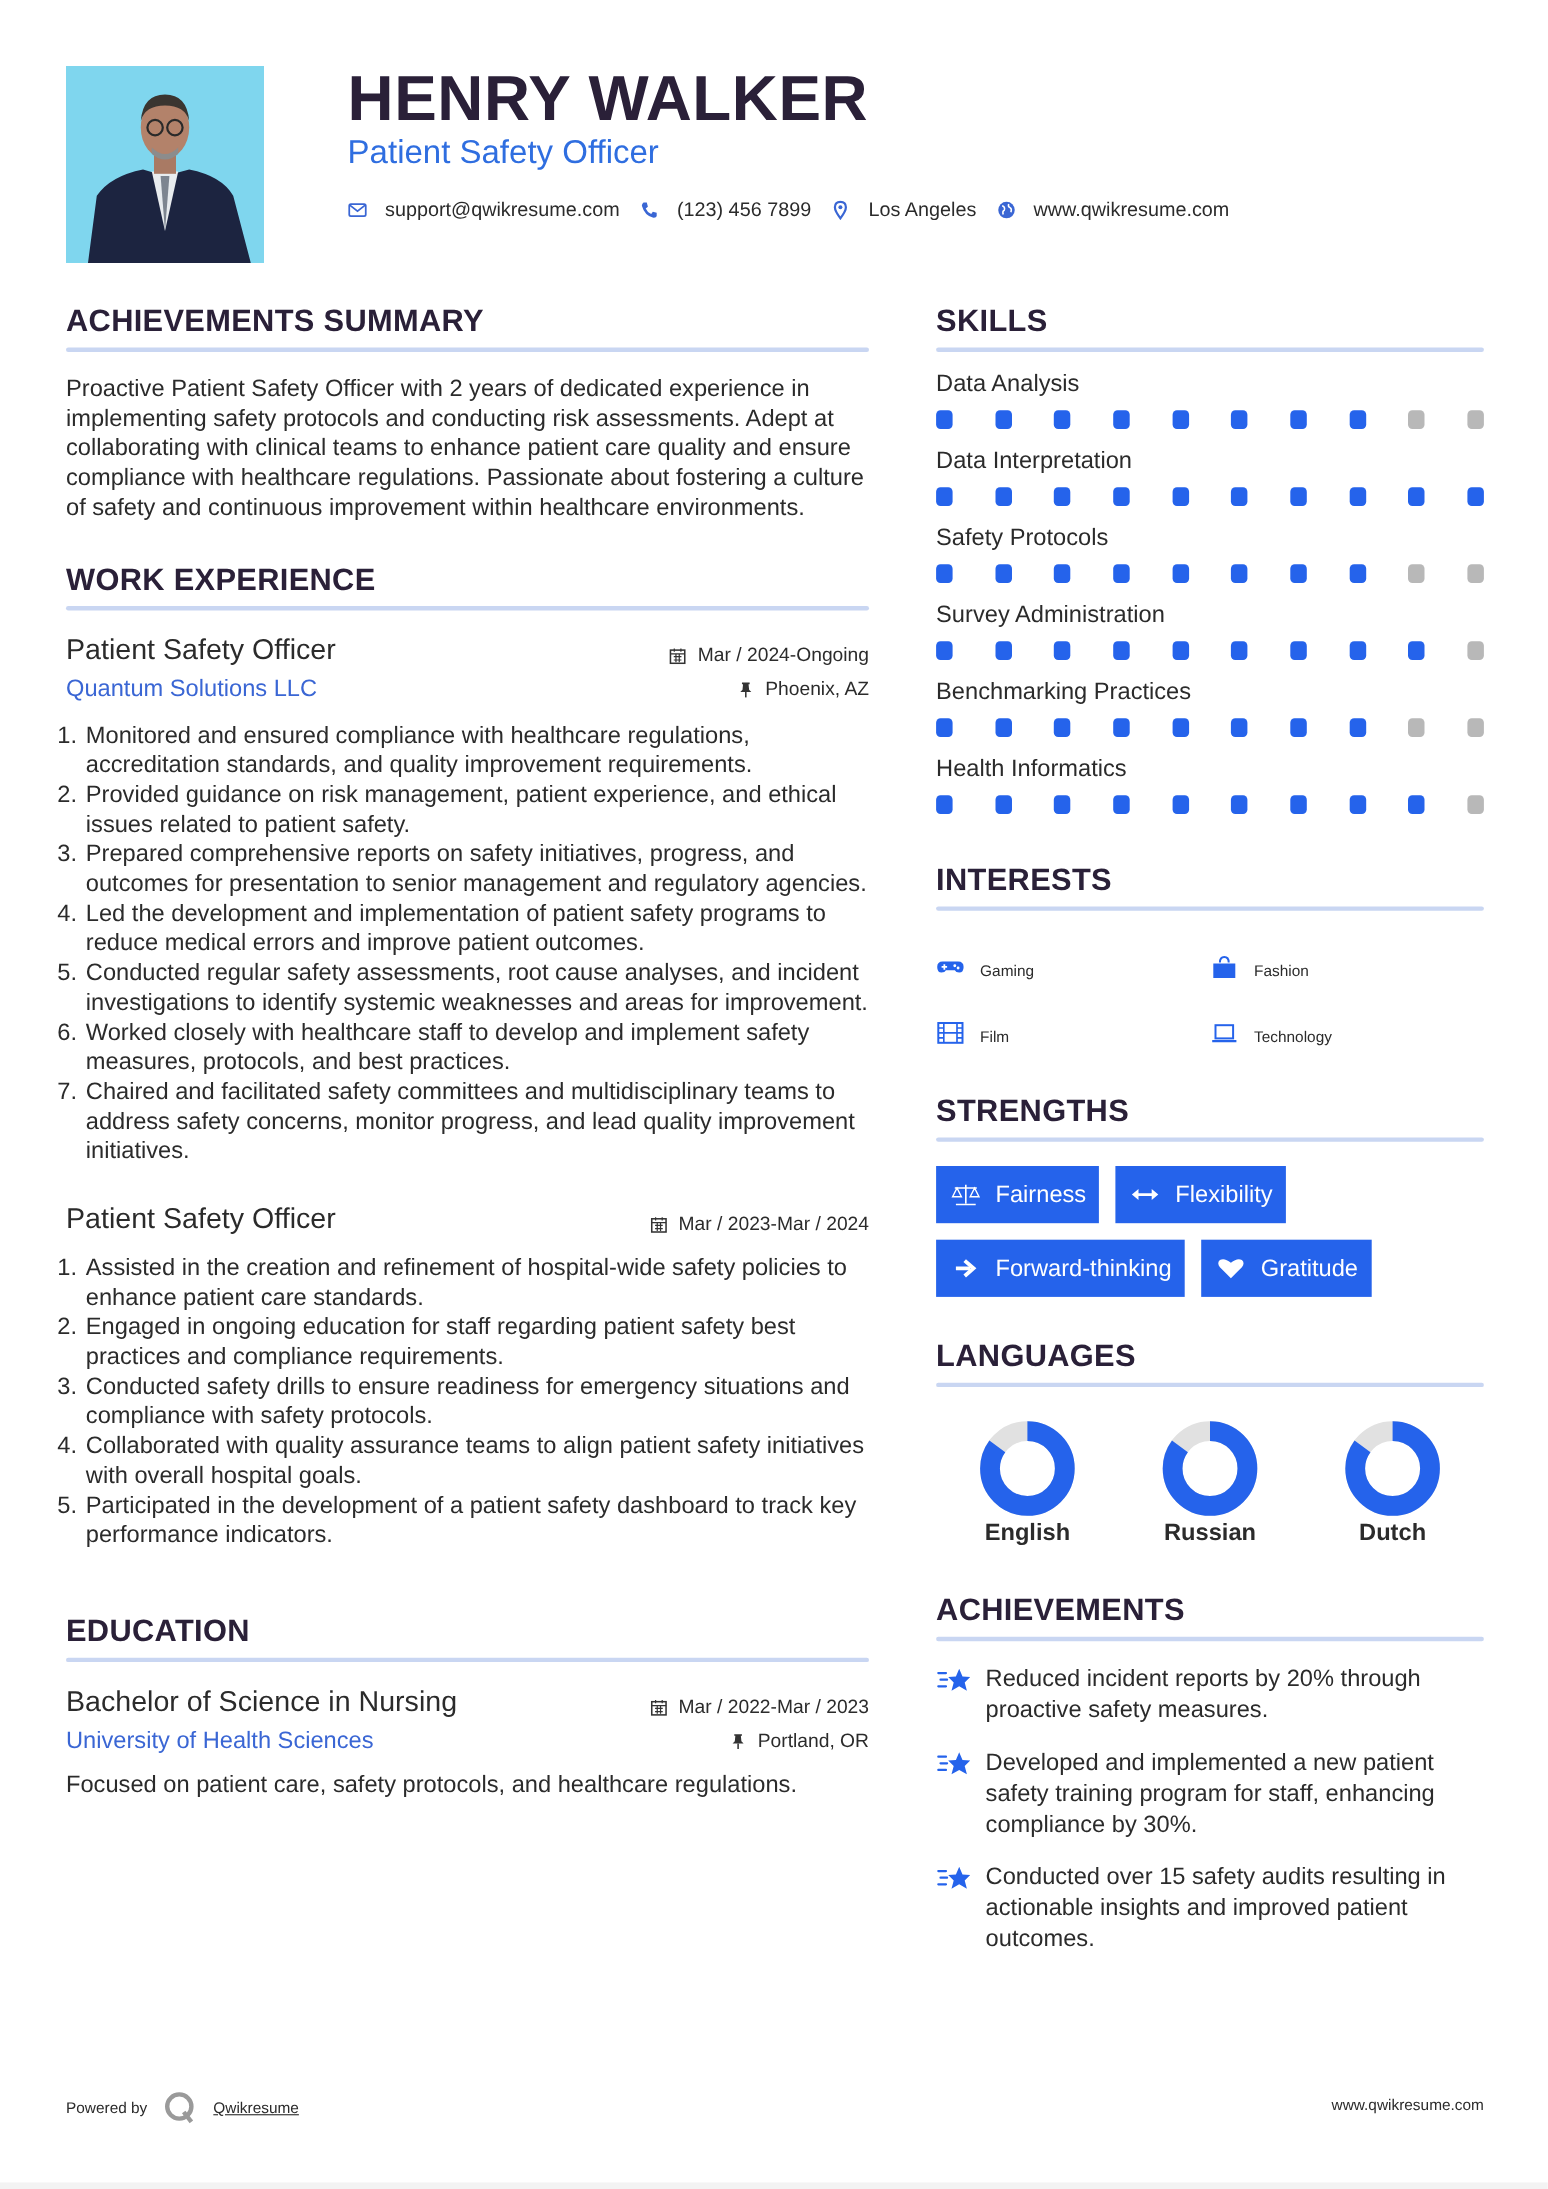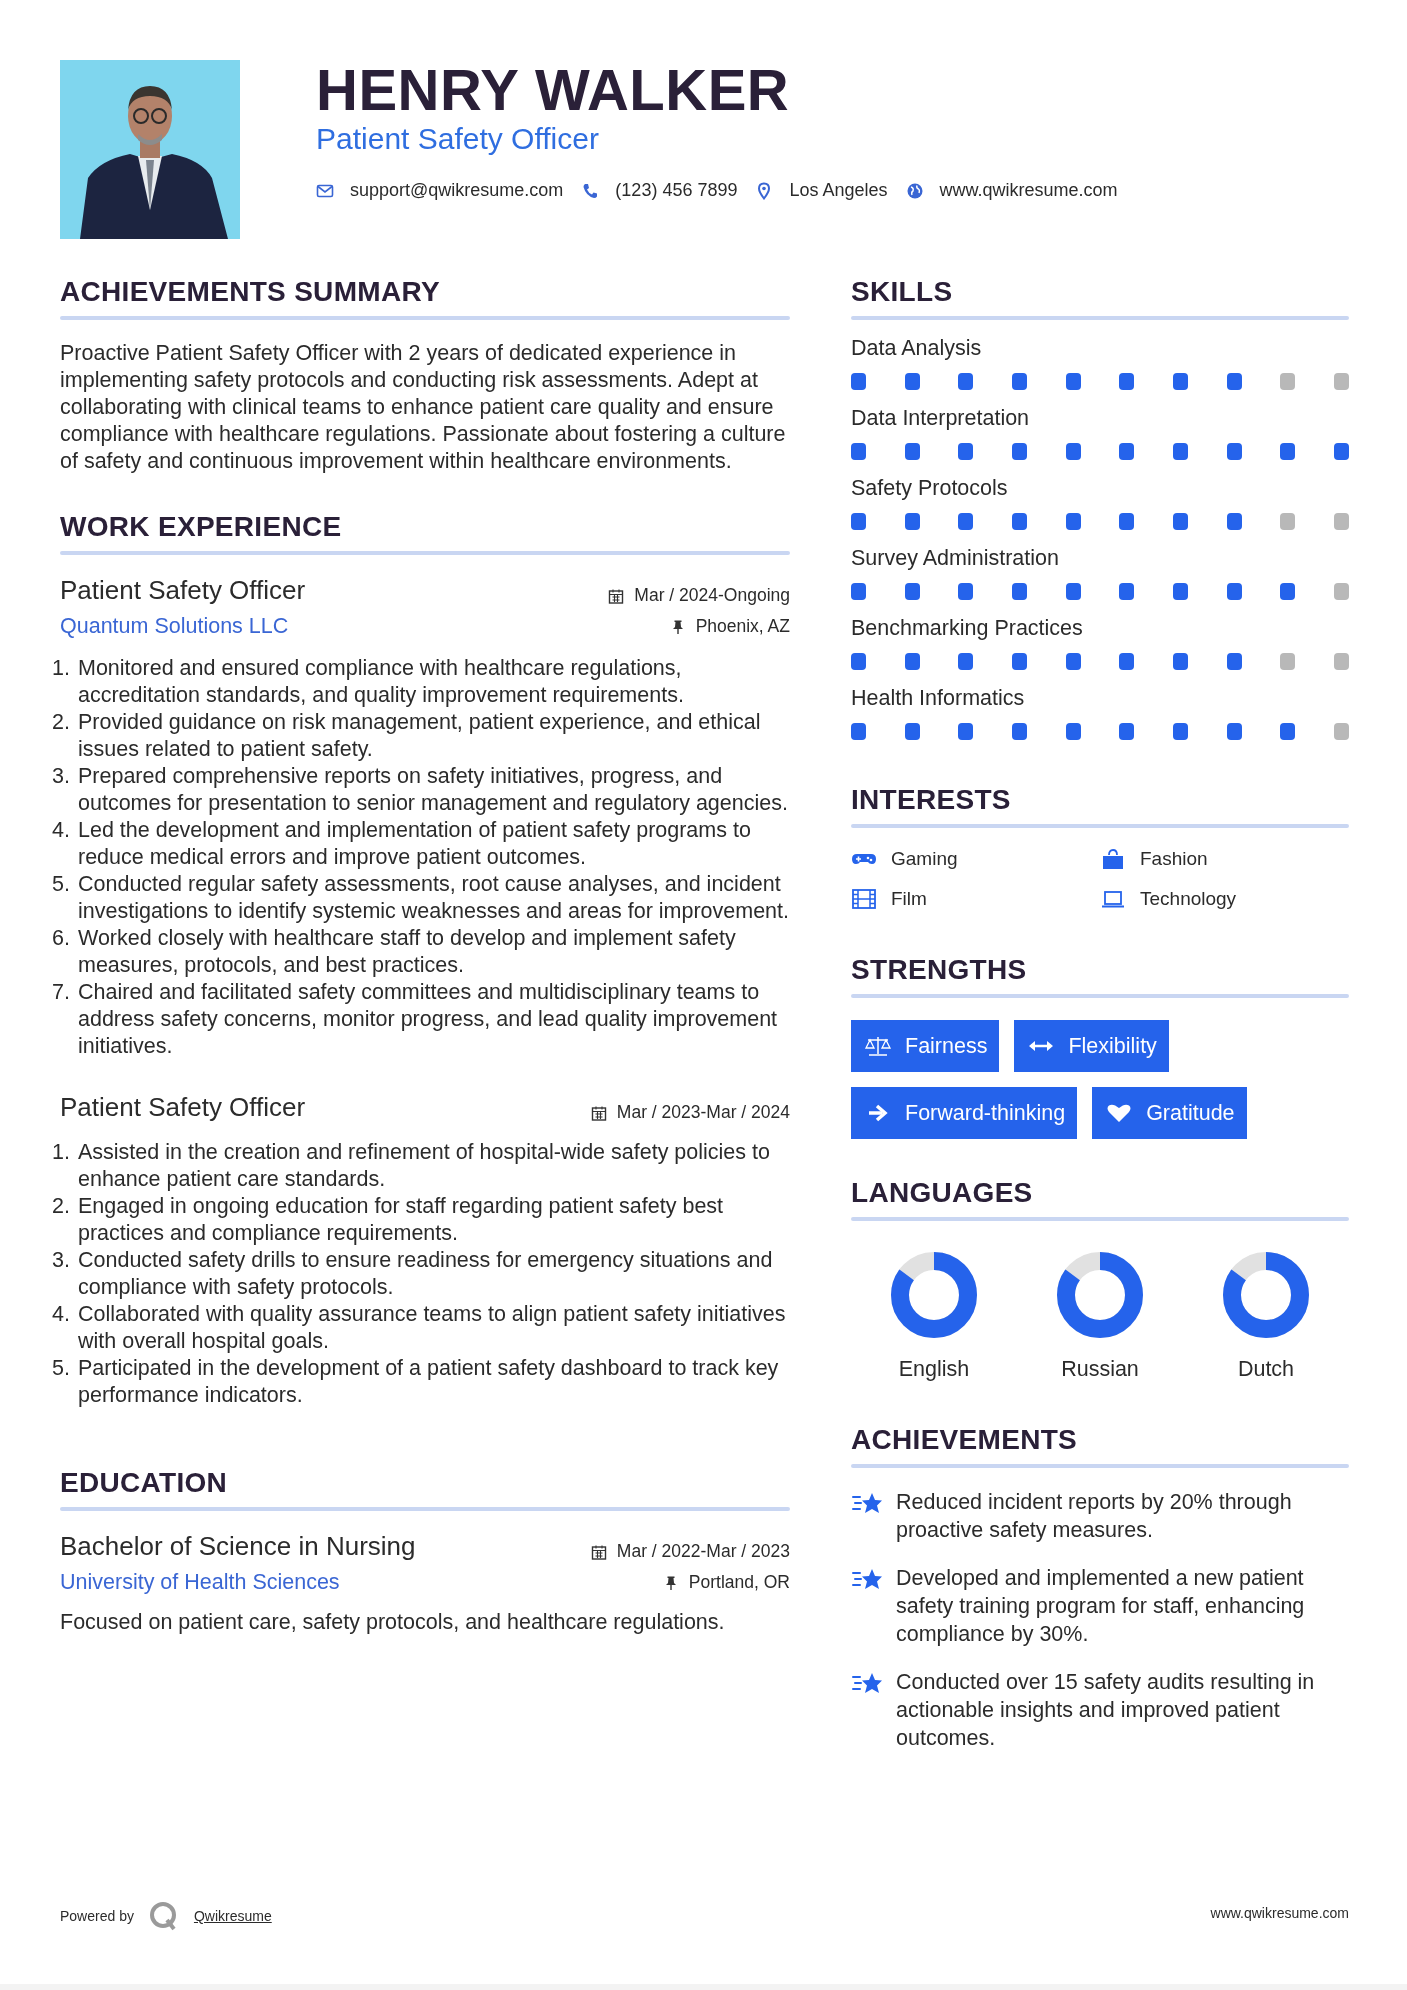--- a/index.html
+++ b/index.html
@@ -45,36 +45,36 @@
 
   
   .skill { margin-top: 16px; }
   .skill-name { font-size: 21.5px; color: #2b2b2b; }
   .dots { display: flex; justify-content: space-between; margin-top: 12px; width: 498px; }
   .dot { width: 15px; height: 17px; border-radius: 4px; background: #2563eb; }
   .dot.off { background: #b8b8b8; }
 
   
   .interests { display: grid; grid-template-columns: 249px 249px; row-gap: 18px; margin-top: 20px; }
-  .interest { display: flex; align-items: flex-start; font-size: 19px; color: #2b2b2b; }
+  .interest { display: flex; align-items: flex-end; font-size: 14px; color: #2b2b2b; margin-top: 20px; }
   .interest .ic { width: 26px; height: 22px; margin-right: 14px; display: inline-flex; align-items: center; }
   .interest svg { width: 26px; height: 22px; }
 
   
   .strengths { display: flex; flex-wrap: wrap; margin-top: 22px; gap: 15px 15px; }
   .tag { background: #2563eb; color: #fff; height: 52px; padding: 0 12px; display: inline-flex; align-items: center; font-size: 21.5px; }
   .tag .ic { width: 30px; height: 24px; margin-right: 12px; display: inline-flex; align-items: center; justify-content: center; }
   .tag svg { width: 28px; height: 22px; }
 
   
   .langs { display: flex; margin-top: 30px; }
   .lang { width: 166px; display: flex; flex-direction: column; align-items: center; }
   .lang:nth-child(1) { margin-left: 0; }
   .donut { width: 88px; height: 88px; }
-  .lang-name { margin-top: 18px; font-size: 21.5px; color: #2b2b2b; }
+  .lang-name { margin-top: 2px; font-size: 21.5px; color: #2b2b2b; font-weight: bold; }
 
   
   .ach { display: flex; margin-top: 20px; }
   .ach .ic { width: 34px; flex: 0 0 34px; margin-right: 11px; margin-top: 2px; }
   .ach svg { width: 34px; height: 28px; }
   .ach-text { font-size: 21.5px; line-height: 28px; color: #2b2b2b; }
 
   
   .footer-left { position: absolute; left: 60px; top: 1900px; display: flex; align-items: center; font-size: 14px; color: #2b2b2b; }
   .footer-left .q { width: 32px; height: 32px; margin: 0 14px; }

